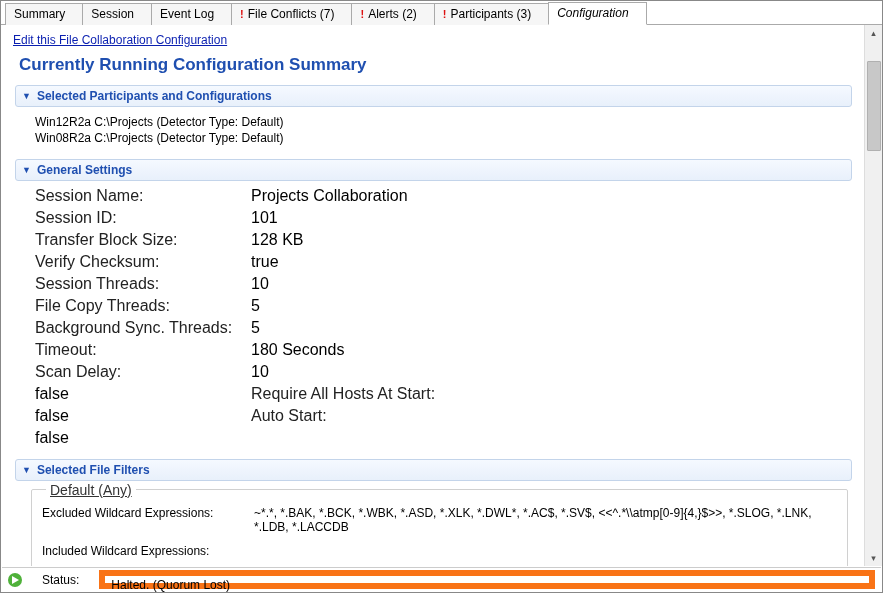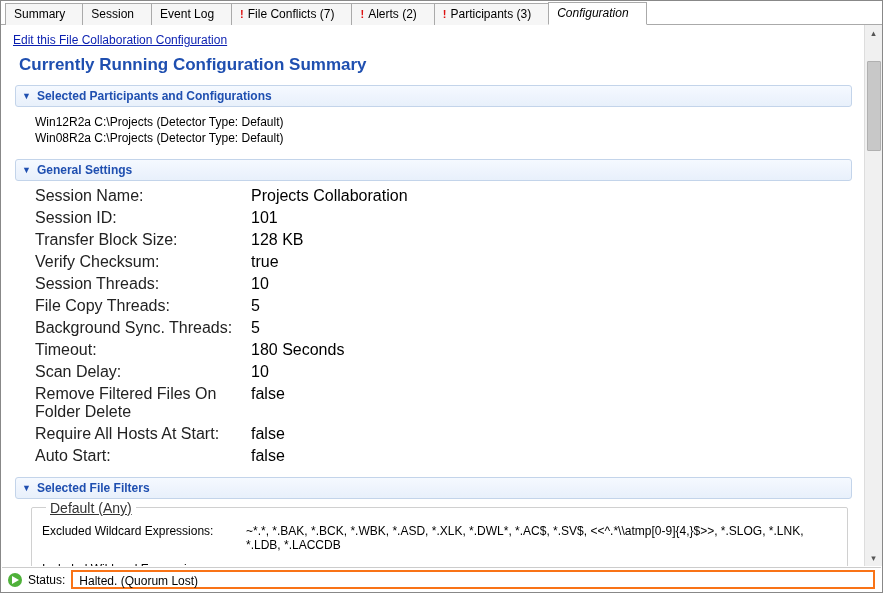--- a/index.html
+++ b/index.html
@@ -144,49 +144,49 @@
     background: #fff;
     padding: 0 4px;
     display: inline-block;
     font-size: 14px;
     color:#333;
     text-decoration:underline;
   }
   .filter-row {
     display: grid;
     grid-template-columns: 190px 1fr;
-    column-gap: 14px;
+    column-gap: 22px;
     margin-top: -6px;
     font-size: 12px;
   }
   .status-bar {
     position: absolute;
     left: 1px; right: 1px; bottom: 1px;
     height: 24px;
     border-top: 1px solid #ccc;
     display: flex;
     align-items: center;
-    gap: 6px;
+    gap: 20px;
     padding: 0 6px;
     font-size: 12px;
     background:#fff;
     margin-top:24px;
   }
   .status-icon {
     width: 14px; height: 14px;
     border-radius: 50%;
     background: #4fb13a;
     display: inline-flex;
     align-items: center;
     justify-content: center;
     color: #fff;
   }
   .status-box {
     flex: 1;
-    border: 2px solid #f97316;
+    border: 6px solid #f97316;
     padding: 2px 6px;
     height: 19px;
     line-height: 14px;
     background: #fff;
   }
 </style>
 </head>
 <body>
 
 <div class="tabs">
@@ -250,21 +250,20 @@
           <div class="k">Session Threads:</div>
             <div>10</div>
           <div class="k">File Copy Threads:</div>
             <div>5</div>
           <div class="k">Background Sync. Threads:</div>
             <div>5</div>
           <div class="k">Timeout:</div>
             <div>180 Seconds</div>
           <div class="k">Scan Delay:</div>
             <div>10</div>
-          <div class="k">Remove Filtered Files On Folder Delete</div>
             <div>false</div>
           <div class="k">Require All Hosts At Start:</div>
             <div>false</div>
           <div class="k">Auto Start:</div>
             <div>false</div>
         </div>
       </div>
     </div>
 
     <div class="section">

